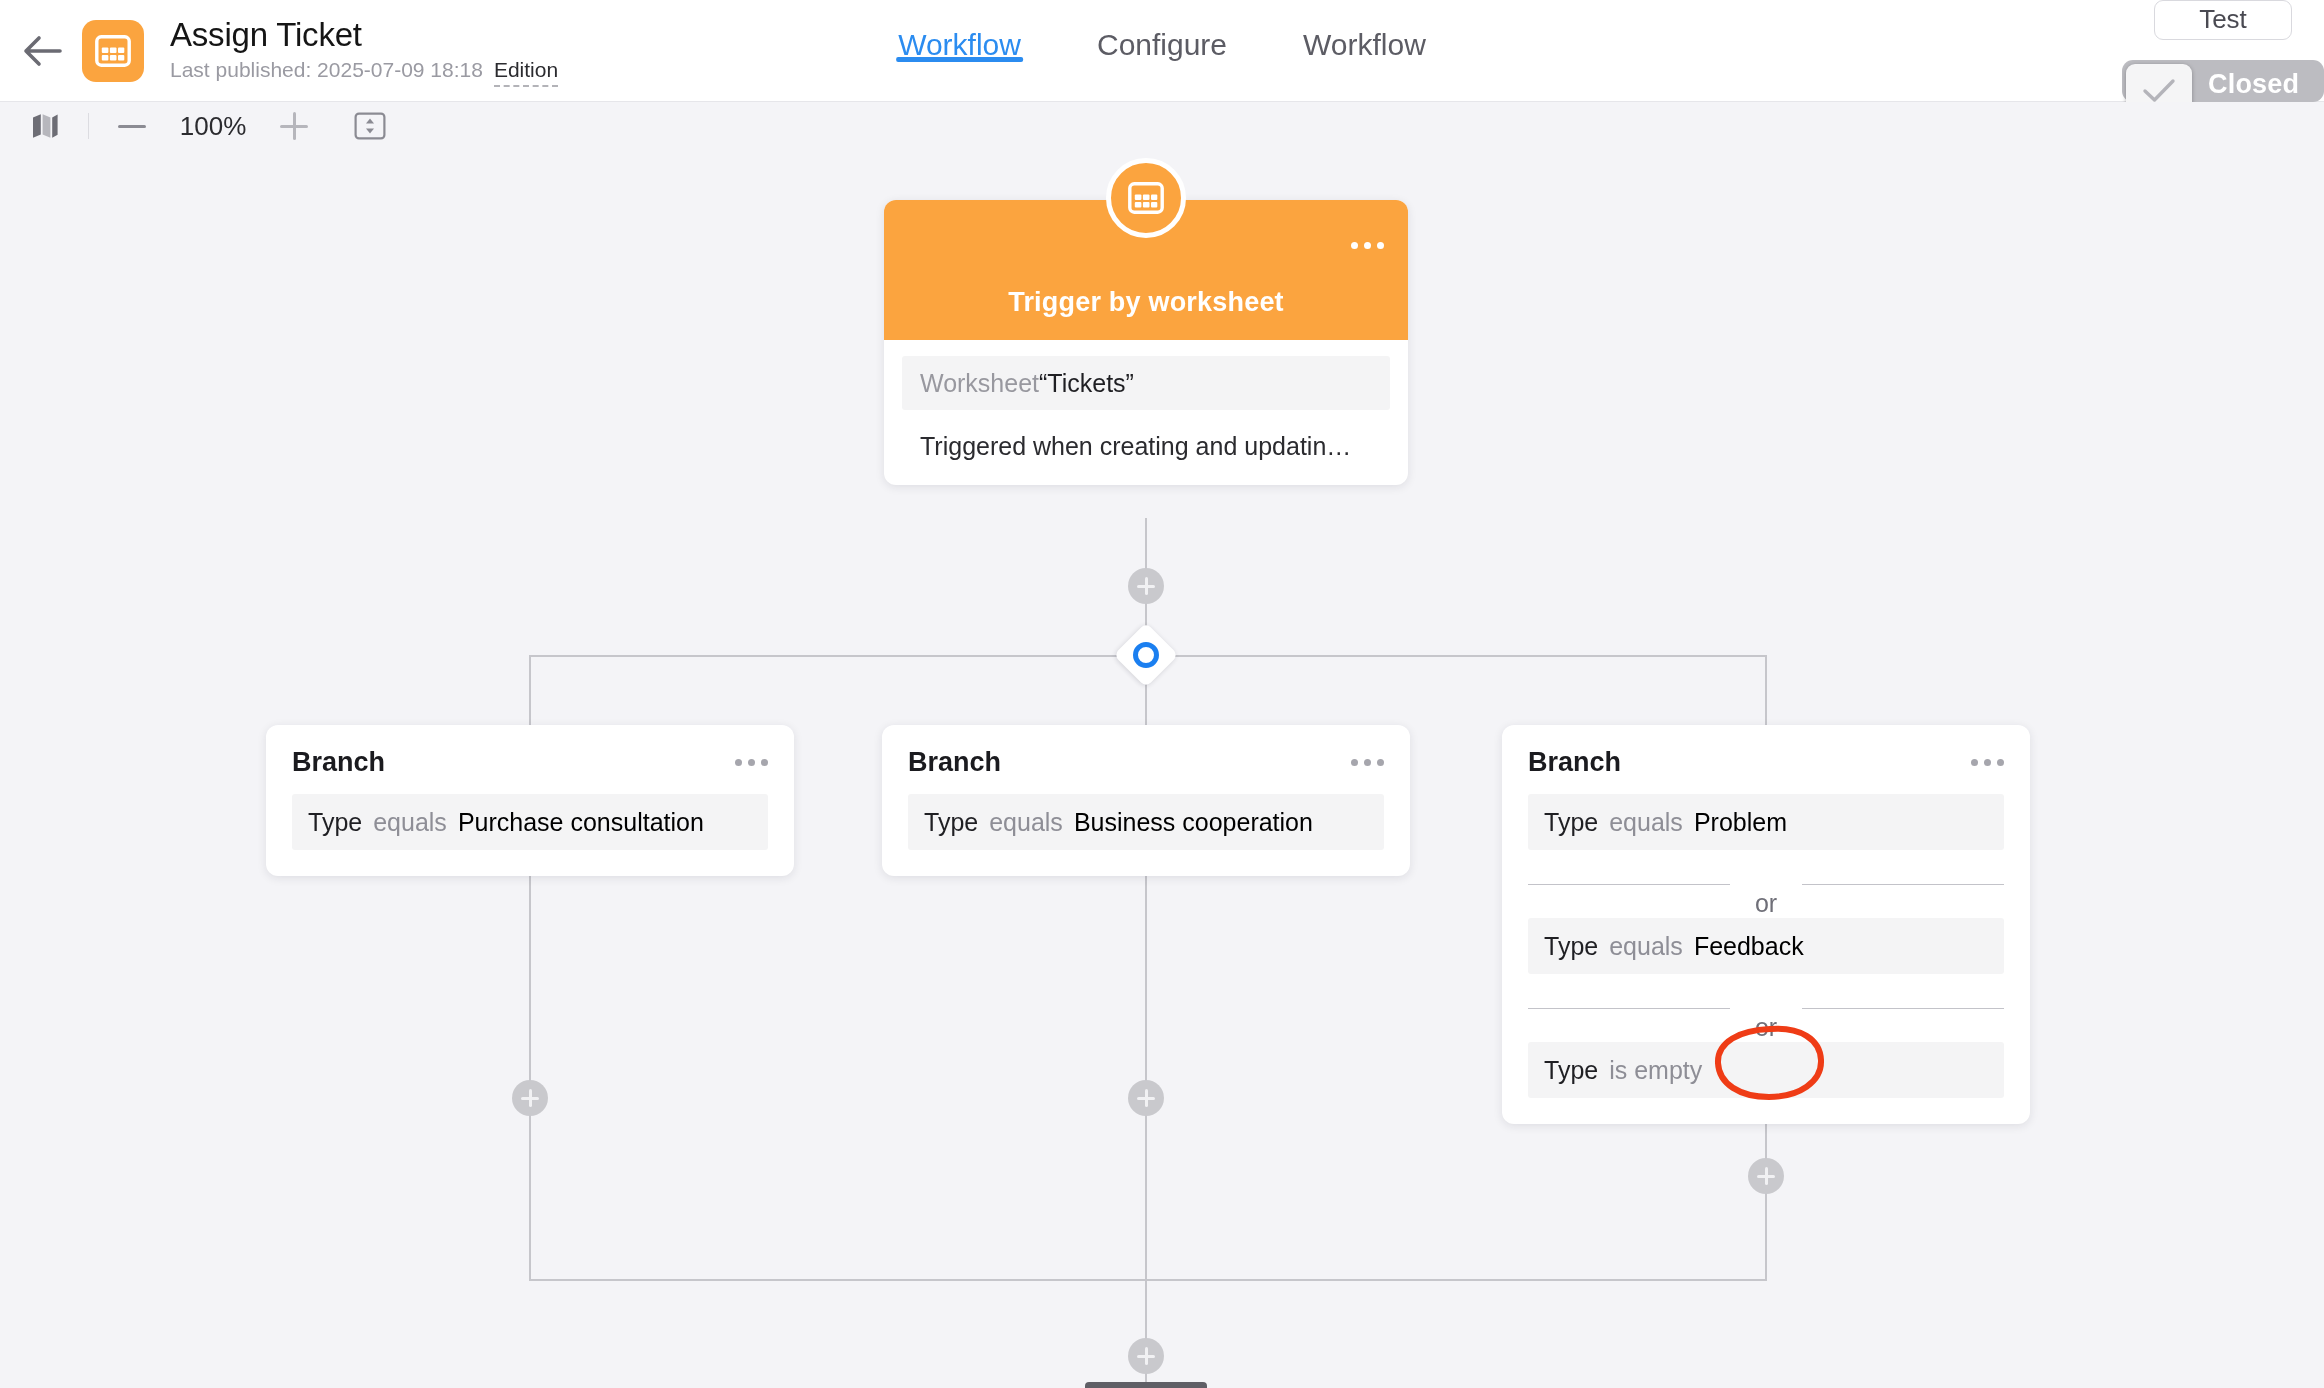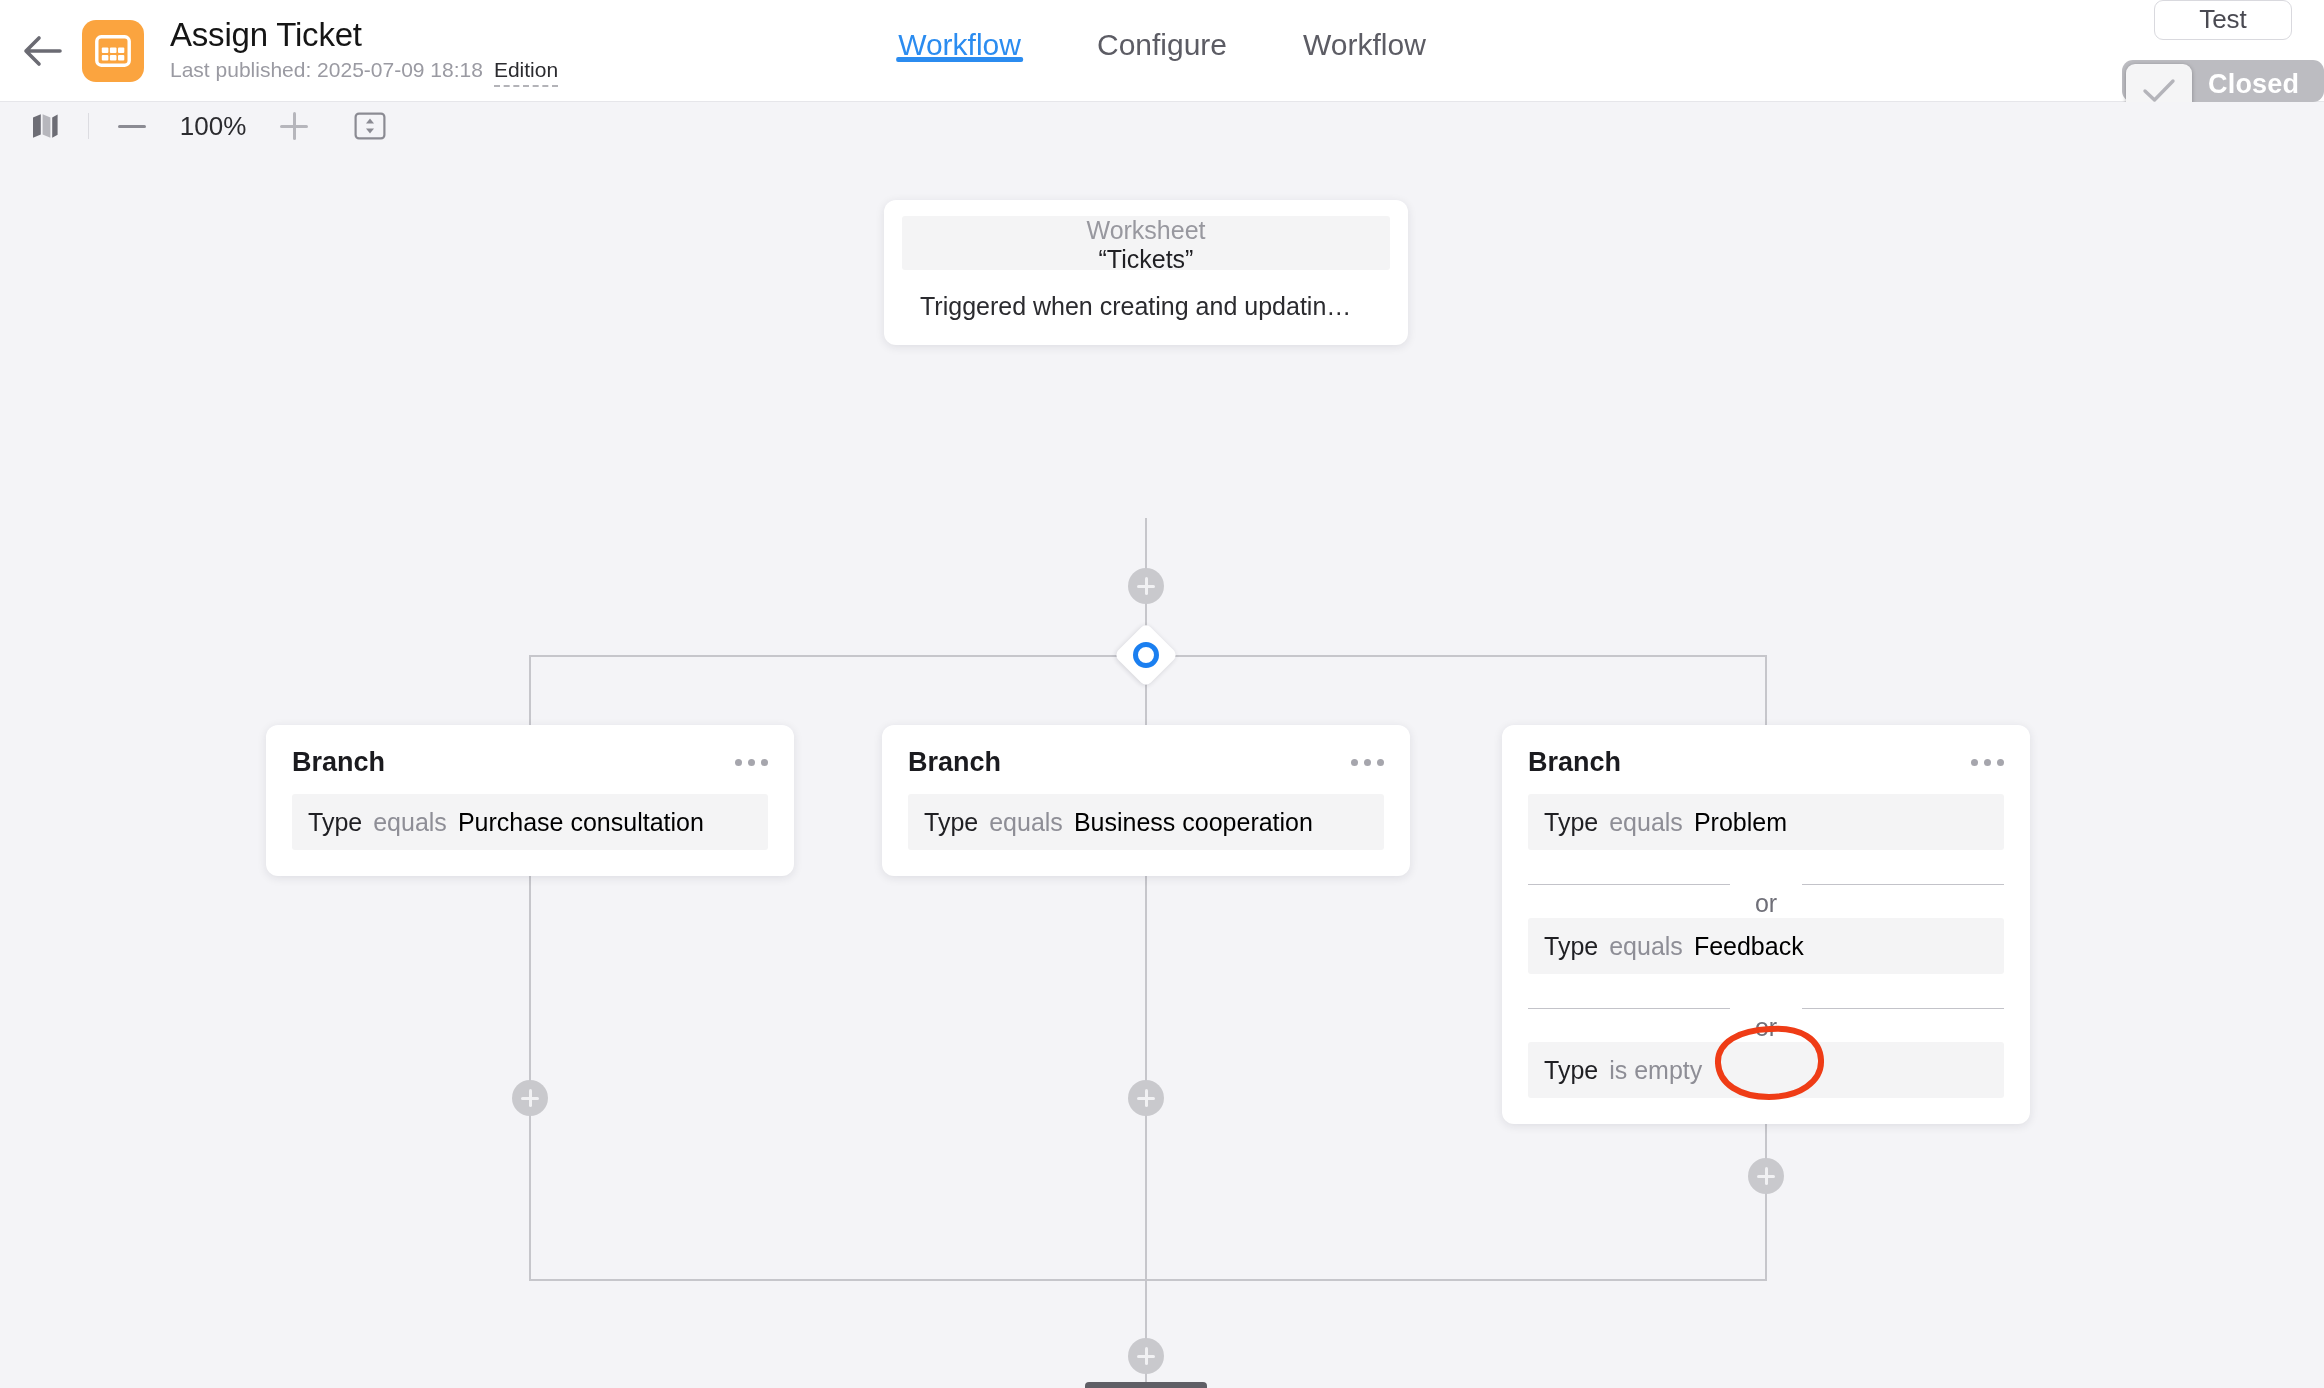--- a/index.html
+++ b/index.html
@@ -185,21 +185,21 @@
     position: absolute; display: flex; gap: 6px; cursor: pointer;
   }
   .dots span { width: 7px; height: 7px; border-radius: 50%; display: block; }
   .trigger-dots { right: 24px; top: 42px; }
   .trigger-dots span { background: #ffffff; }
 
   .trigger-body { padding: 16px 18px 24px 18px; }
   .ws-row {
     background: #f4f4f5; border-radius: 3px;
     height: 54px; display: flex; align-items: center;
-    padding: 0 18px; font-size: 25px; white-space: nowrap; flex-direction: column;
+    padding: 0 18px; font-size: 25px; white-space: nowrap;
   }
   .ws-label { color: #98989f; }
   .ws-value { color: #1f1f23; }
   .trigger-desc {
     margin-top: 22px; padding: 0 18px;
     font-size: 25px; color: #2b2b2f; white-space: nowrap;
     overflow: hidden; text-overflow: ellipsis;
   }
 
   
@@ -333,20 +333,39 @@
 
   <div class="line vline" style="left:1145px; top:368px; height:130px;"></div>
   <div class="line hline" style="left:529px; top:505px; width:1238px;"></div>
   <div class="line vline" style="left:529px; top:505px; height:625px;"></div>
   <div class="line vline" style="left:1145px; top:505px; height:625px;"></div>
   <div class="line vline" style="left:1765px; top:505px; height:625px;"></div>
   <div class="line hline" style="left:529px; top:1129px; width:1238px;"></div>
   <div class="line vline" style="left:1145px; top:1129px; height:110px;"></div>
 
   <div class="trigger-card" style="left:884px; top:50px;">
+    <div class="trigger-head">
+      <div class="trigger-badge">
+        <svg width="36" height="32" viewBox="0 0 36 32">
+          <rect x="1.8" y="1.8" width="32.4" height="28.4" rx="4.4" fill="none" stroke="#ffffff" stroke-width="3.4"></rect>
+          <rect x="6.8" y="12.5" width="6.6" height="5.4" rx="1" fill="#ffffff"></rect>
+          <rect x="14.9" y="12.5" width="6.6" height="5.4" rx="1" fill="#ffffff"></rect>
+          <rect x="23.0" y="12.5" width="6.3" height="5.4" rx="1" fill="#ffffff"></rect>
+          <rect x="6.8" y="20.0" width="6.6" height="5.4" rx="1" fill="#ffffff"></rect>
+          <rect x="14.9" y="20.0" width="6.6" height="5.4" rx="1" fill="#ffffff"></rect>
+          <rect x="23.0" y="20.0" width="6.3" height="5.4" rx="1" fill="#ffffff"></rect>
+        </svg>
+      </div>
+      <div class="dots trigger-dots">
+        <span></span>
+          <span></span>
+          <span></span>
+      </div>
+      <div class="trigger-head-title">Trigger by worksheet</div>
+    </div>
     <div class="trigger-body">
       <div class="ws-row">
         <span class="ws-label">Worksheet</span>
           <span class="ws-value">“Tickets”</span>
       </div>
       <div class="trigger-desc">Triggered when creating and updatin…</div>
     </div>
   </div>
 
   <div class="plus-node" style="left:1128px; top:418px;"></div>

